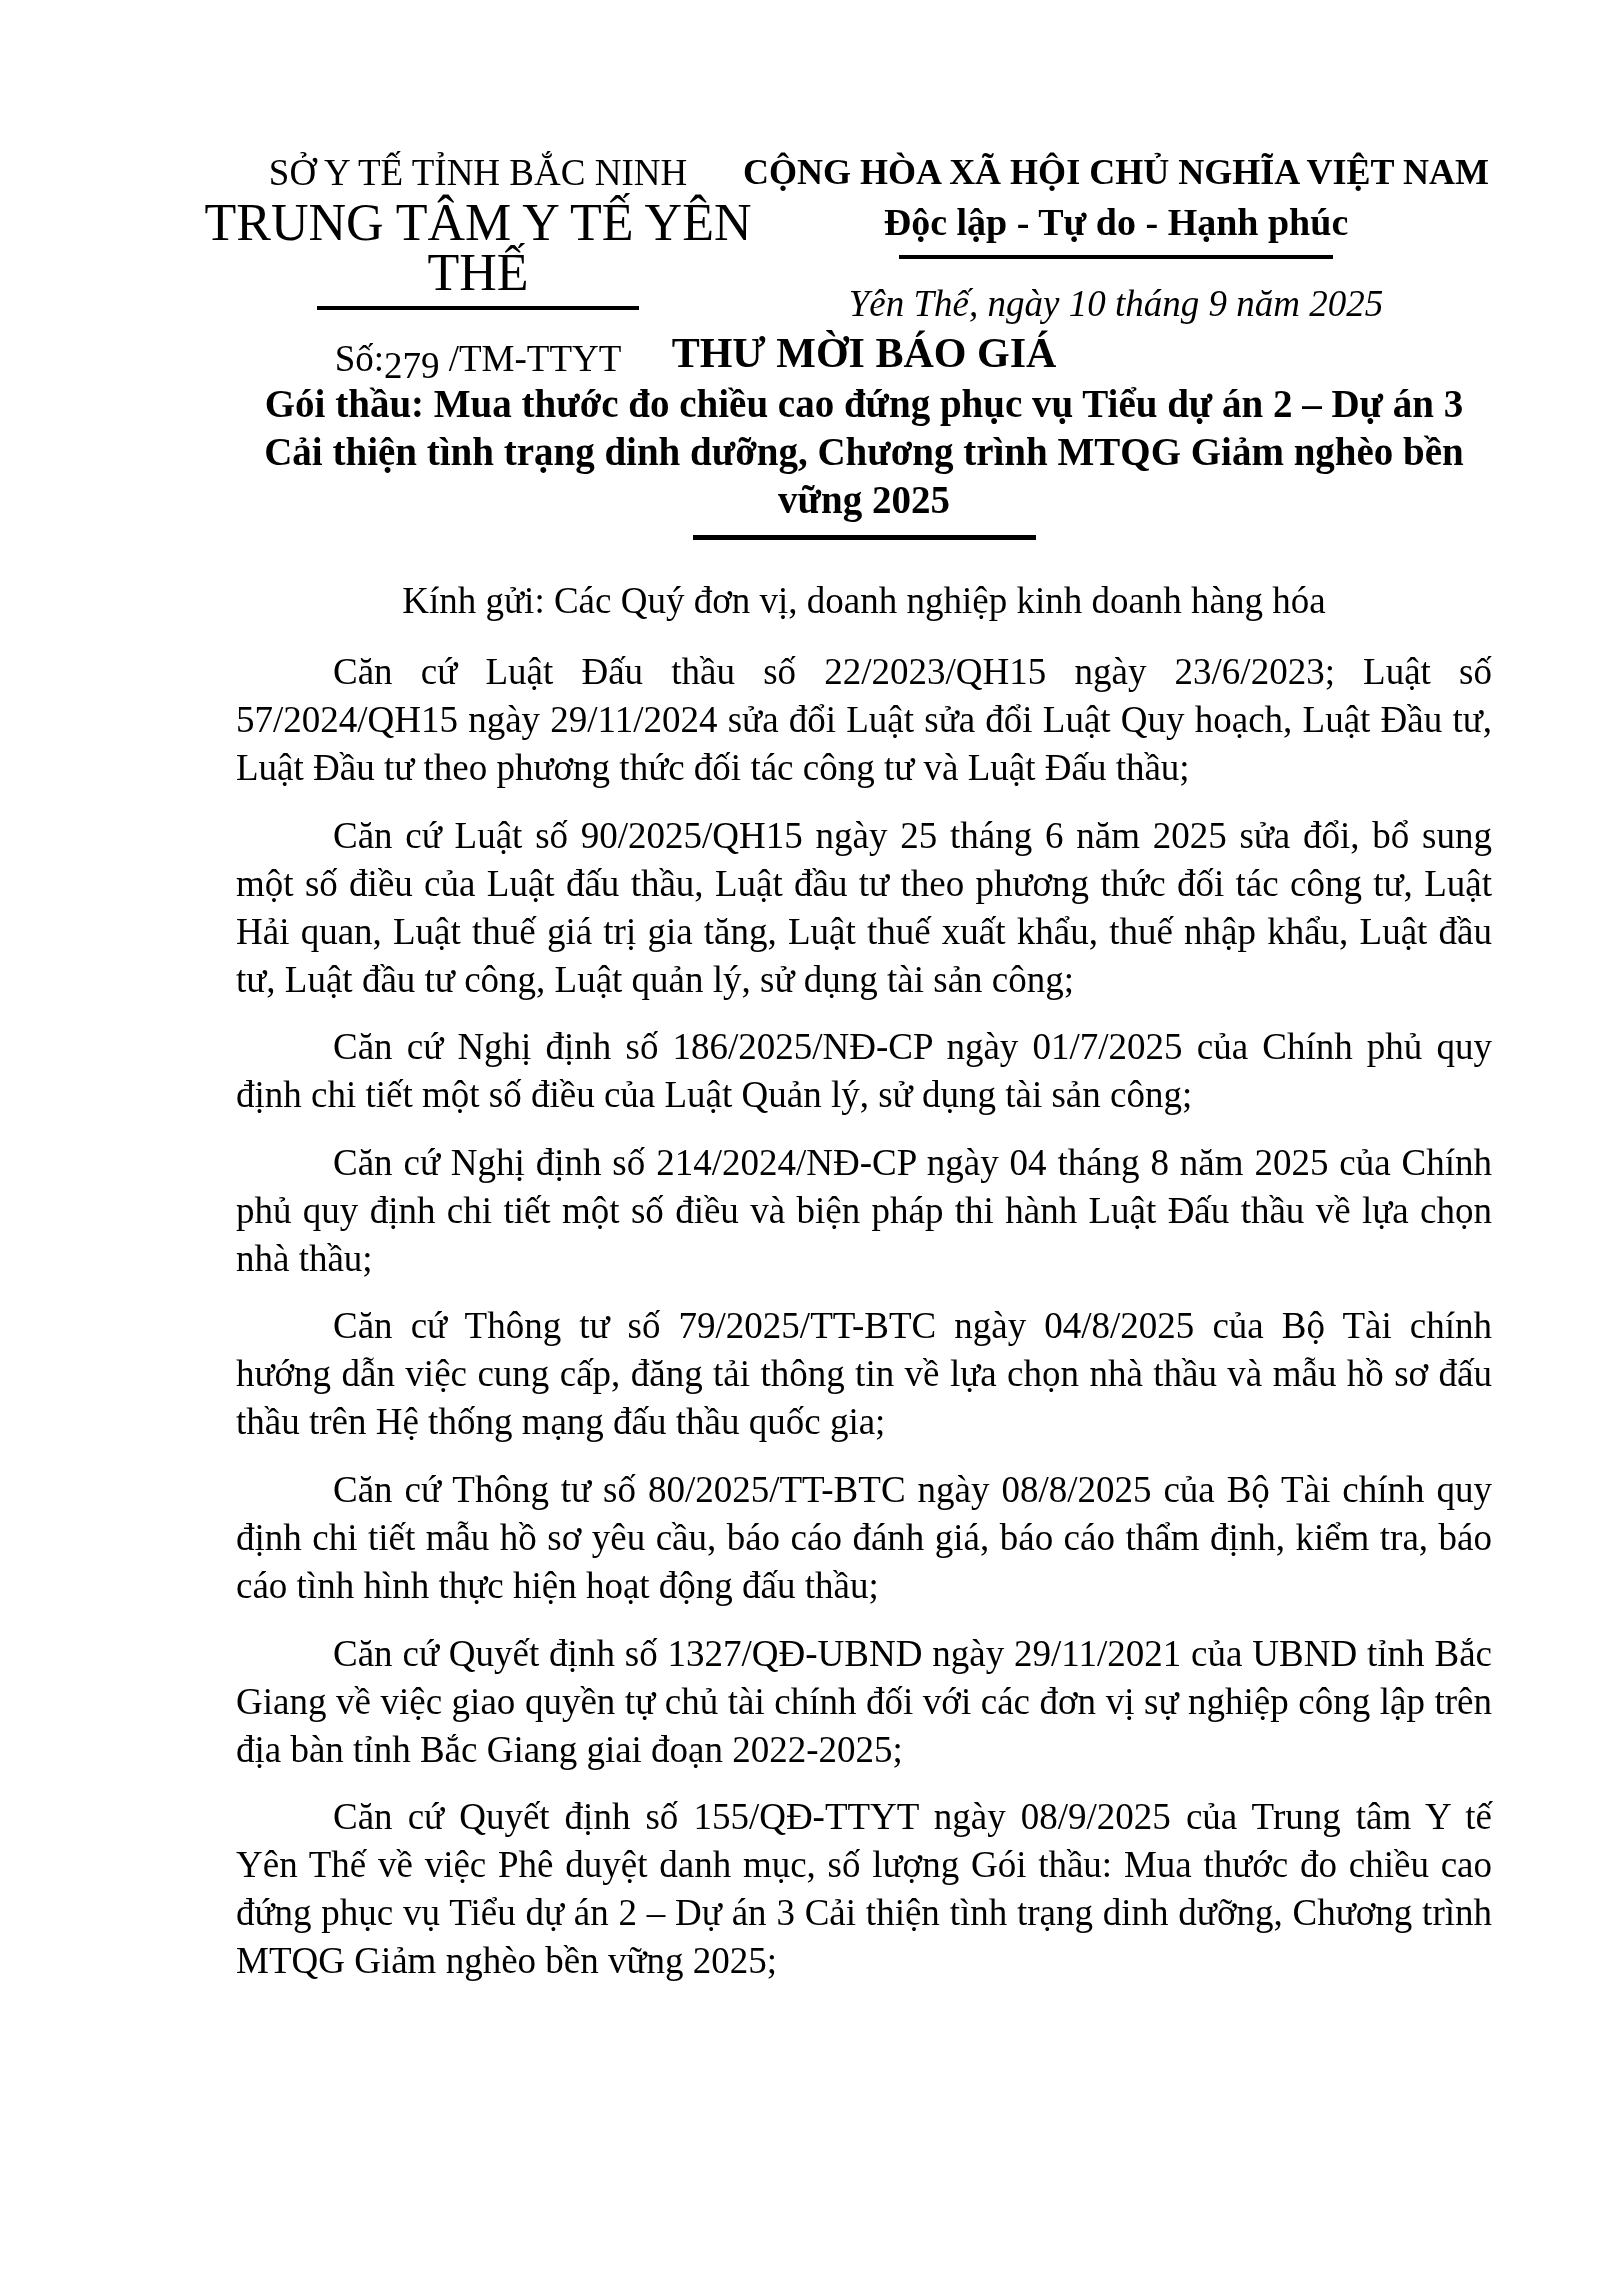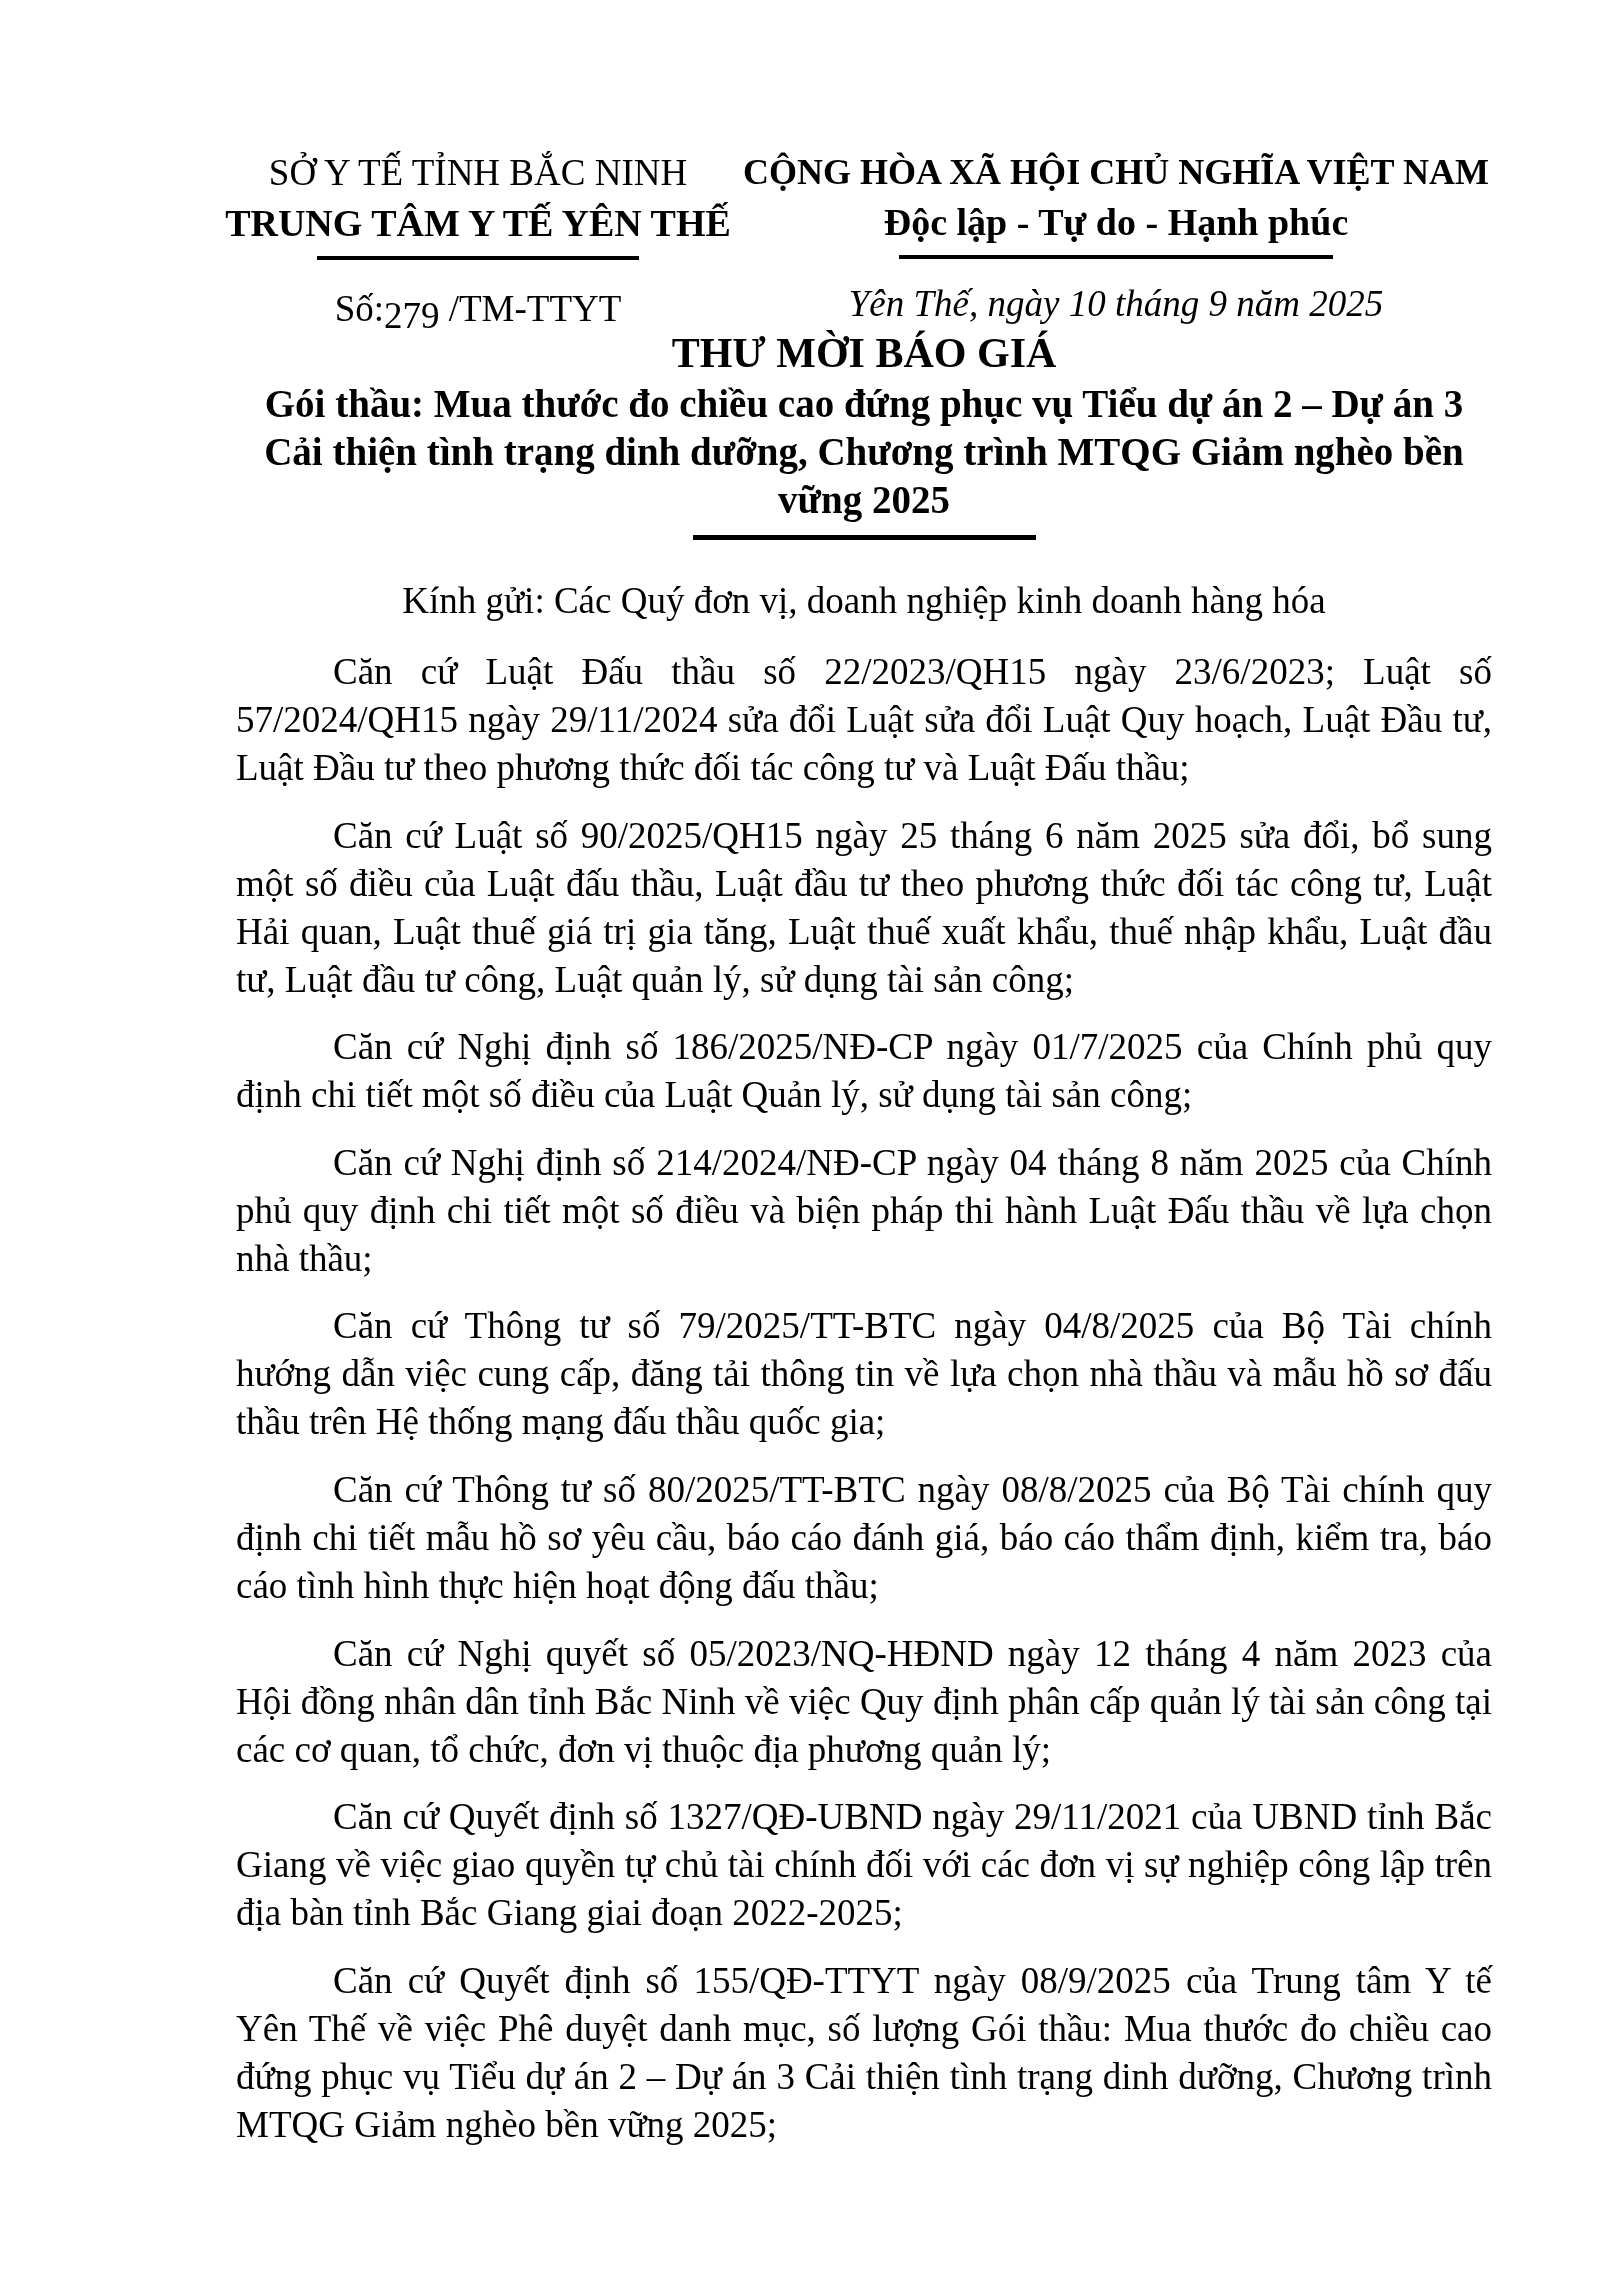--- a/index.html
+++ b/index.html
@@ -31,21 +31,21 @@
     text-align: center;
   }
   .header-right {
     position: absolute;
     left: 504px;
     top: 4px;
     width: 752px;
     text-align: center;
   }
   .org-parent   { font-size: 37px; line-height: 50px; }
-  .org-name     { font-size: 38px; line-height: 50px; font-weight: bold; }
+  .org-name     { font-size: 52px; line-height: 50px; font-weight: normal; }
   .nation       { font-size: 36px; line-height: 50px; font-weight: bold; }
   .motto        { font-size: 38px; line-height: 50px; font-weight: bold; }
   .rule {
     background: #000000;
     height: 3.9px;
   }
   .rule-left  { width: 322px; margin: 7.9px auto 0 auto; }
   .rule-right { width: 434px; margin: 7.9px auto 0 auto; }
   .doc-number {
     font-size: 37px;
@@ -127,19 +127,18 @@
 
   <div class="salutation">Kính gửi: Các Quý đơn vị, doanh nghiệp kinh doanh hàng hóa</div>
 
   <div class="doc-body">
     <p>Căn cứ Luật Đấu thầu số 22/2023/QH15 ngày 23/6/2023; Luật số 57/2024/QH15 ngày 29/11/2024 sửa đổi Luật sửa đổi Luật Quy hoạch, Luật Đầu tư, Luật Đầu tư theo phương thức đối tác công tư và Luật Đấu thầu;</p>
     <p>Căn cứ Luật số 90/2025/QH15 ngày 25 tháng 6 năm 2025 sửa đổi, bổ sung một số điều của Luật đấu thầu, Luật đầu tư theo phương thức đối tác công tư, Luật Hải quan, Luật thuế giá trị gia tăng, Luật thuế xuất khẩu, thuế nhập khẩu, Luật đầu tư, Luật đầu tư công, Luật quản lý, sử dụng tài sản công;</p>
     <p>Căn cứ Nghị định số 186/2025/NĐ-CP ngày 01/7/2025 của Chính phủ quy định chi tiết một số điều của Luật Quản lý, sử dụng tài sản công;</p>
     <p>Căn cứ Nghị định số 214/2024/NĐ-CP ngày 04 tháng 8 năm 2025 của Chính phủ quy định chi tiết một số điều và biện pháp thi hành Luật Đấu thầu về lựa chọn nhà thầu;</p>
     <p>Căn cứ Thông tư số 79/2025/TT-BTC ngày 04/8/2025 của Bộ Tài chính hướng dẫn việc cung cấp, đăng tải thông tin về lựa chọn nhà thầu và mẫu hồ sơ đấu thầu trên Hệ thống mạng đấu thầu quốc gia;</p>
     <p>Căn cứ Thông tư số 80/2025/TT-BTC ngày 08/8/2025 của Bộ Tài chính quy định chi tiết mẫu hồ sơ yêu cầu, báo cáo đánh giá, báo cáo thẩm định, kiểm tra, báo cáo tình hình thực hiện hoạt động đấu thầu;</p>
-    <p>Căn cứ Nghị quyết số 05/2023/NQ-HĐND ngày 12 tháng 4 năm 2023 của Hội đồng nhân dân tỉnh Bắc Ninh về việc Quy định phân cấp quản lý tài sản công tại các cơ quan, tổ chức, đơn vị thuộc địa phương quản lý;</p>
     <p>Căn cứ Quyết định số 1327/QĐ-UBND ngày 29/11/2021 của UBND tỉnh Bắc Giang về việc giao quyền tự chủ tài chính đối với các đơn vị sự nghiệp công lập trên địa bàn tỉnh Bắc Giang giai đoạn 2022-2025;</p>
     <p>Căn cứ Quyết định số 155/QĐ-TTYT ngày 08/9/2025 của Trung tâm Y tế Yên Thế về việc Phê duyệt danh mục, số lượng Gói thầu: Mua thước đo chiều cao đứng phục vụ Tiểu dự án 2 – Dự án 3 Cải thiện tình trạng dinh dưỡng, Chương trình MTQG Giảm nghèo bền vững 2025;</p>
   </div>
 
 </div>
 
 
 </body></html>

